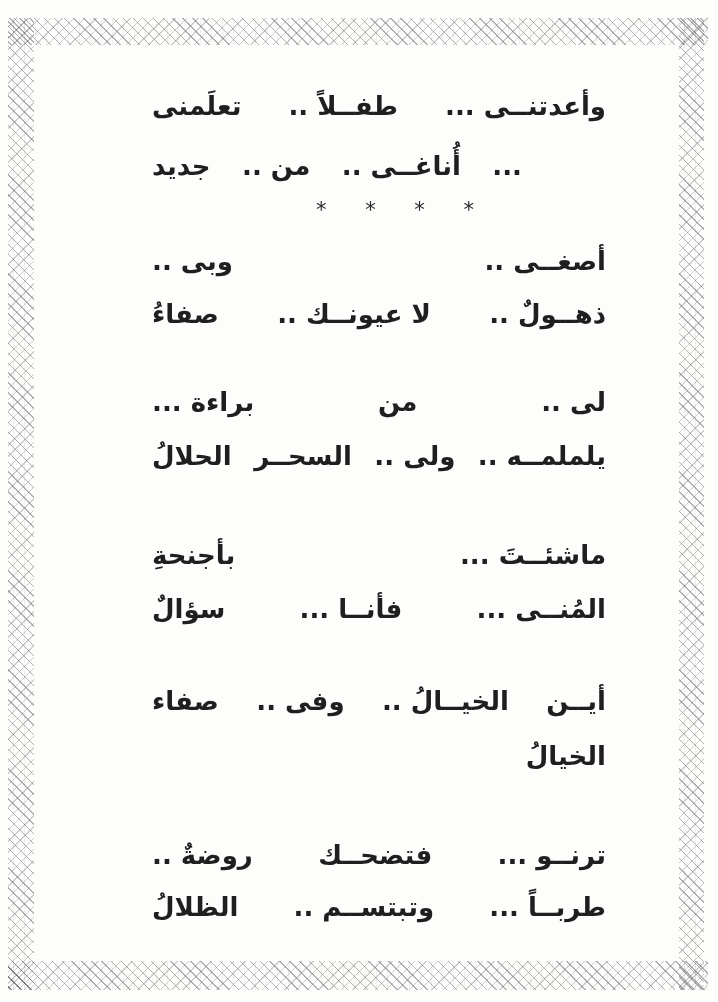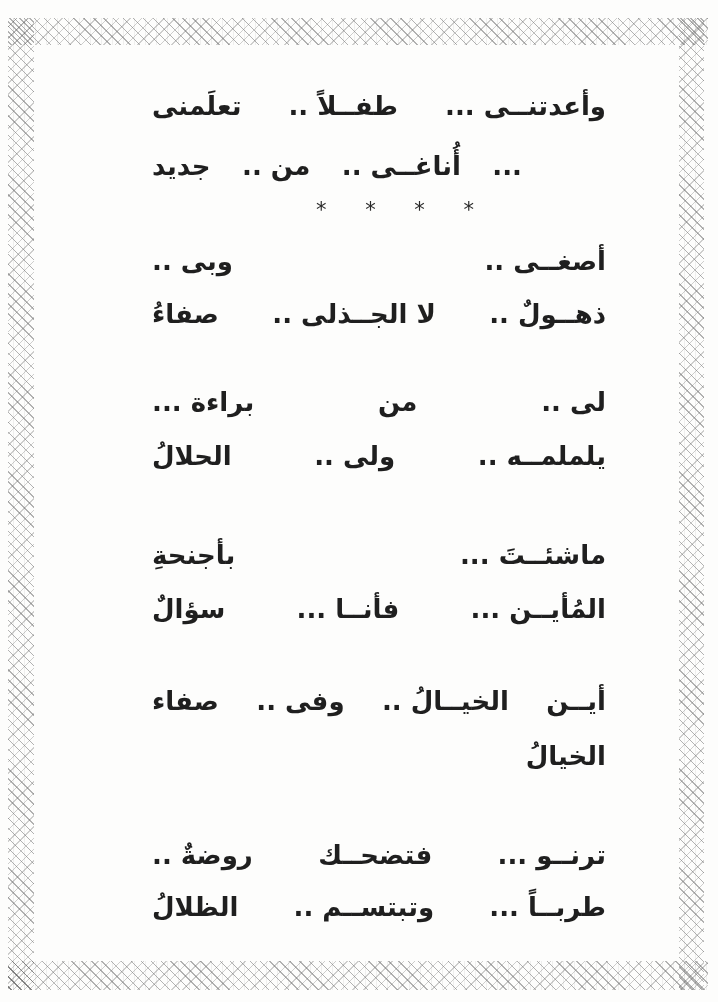--- a/index.html
+++ b/index.html
@@ -80,43 +80,44 @@
 
   <div class="row sep">* * * *</div>
 
   <div class="row t2">
     <span class="word">أصغــى ..</span>
     <span class="word">وبى ..</span>
   </div>
 
   <div class="row t3">
     <span class="word">ذهــولٌ ..</span>
-    <span class="word">لا الجــذلى ..</span>
+    <span class="word">لا عيونــك ..</span>
     <span class="word">صفاءُ</span>
   </div>
 
   <div class="row t4">
     <span class="word">لى ..</span>
     <span class="word">من</span>
     <span class="word">براءة ...</span>
   </div>
 
   <div class="row t5">
     <span class="word">يلملمــه ..</span>
     <span class="word">ولى ..</span>
+    <span class="word">السحــر</span>
     <span class="word">الحلالُ</span>
   </div>
 
   <div class="row t6">
     <span class="word">ماشئــتَ ...</span>
     <span class="word">بأجنحةِ</span>
   </div>
 
   <div class="row t7">
-    <span class="word">المُأيــن ...</span>
+    <span class="word">المُنــى ...</span>
     <span class="word">فأنــا ...</span>
     <span class="word">سؤالٌ</span>
   </div>
 
   <div class="row t8">
     <span class="word">أيــن</span>
     <span class="word">الخيــالُ ..</span>
     <span class="word">وفى ..</span>
     <span class="word">صفاء</span>
   </div>

